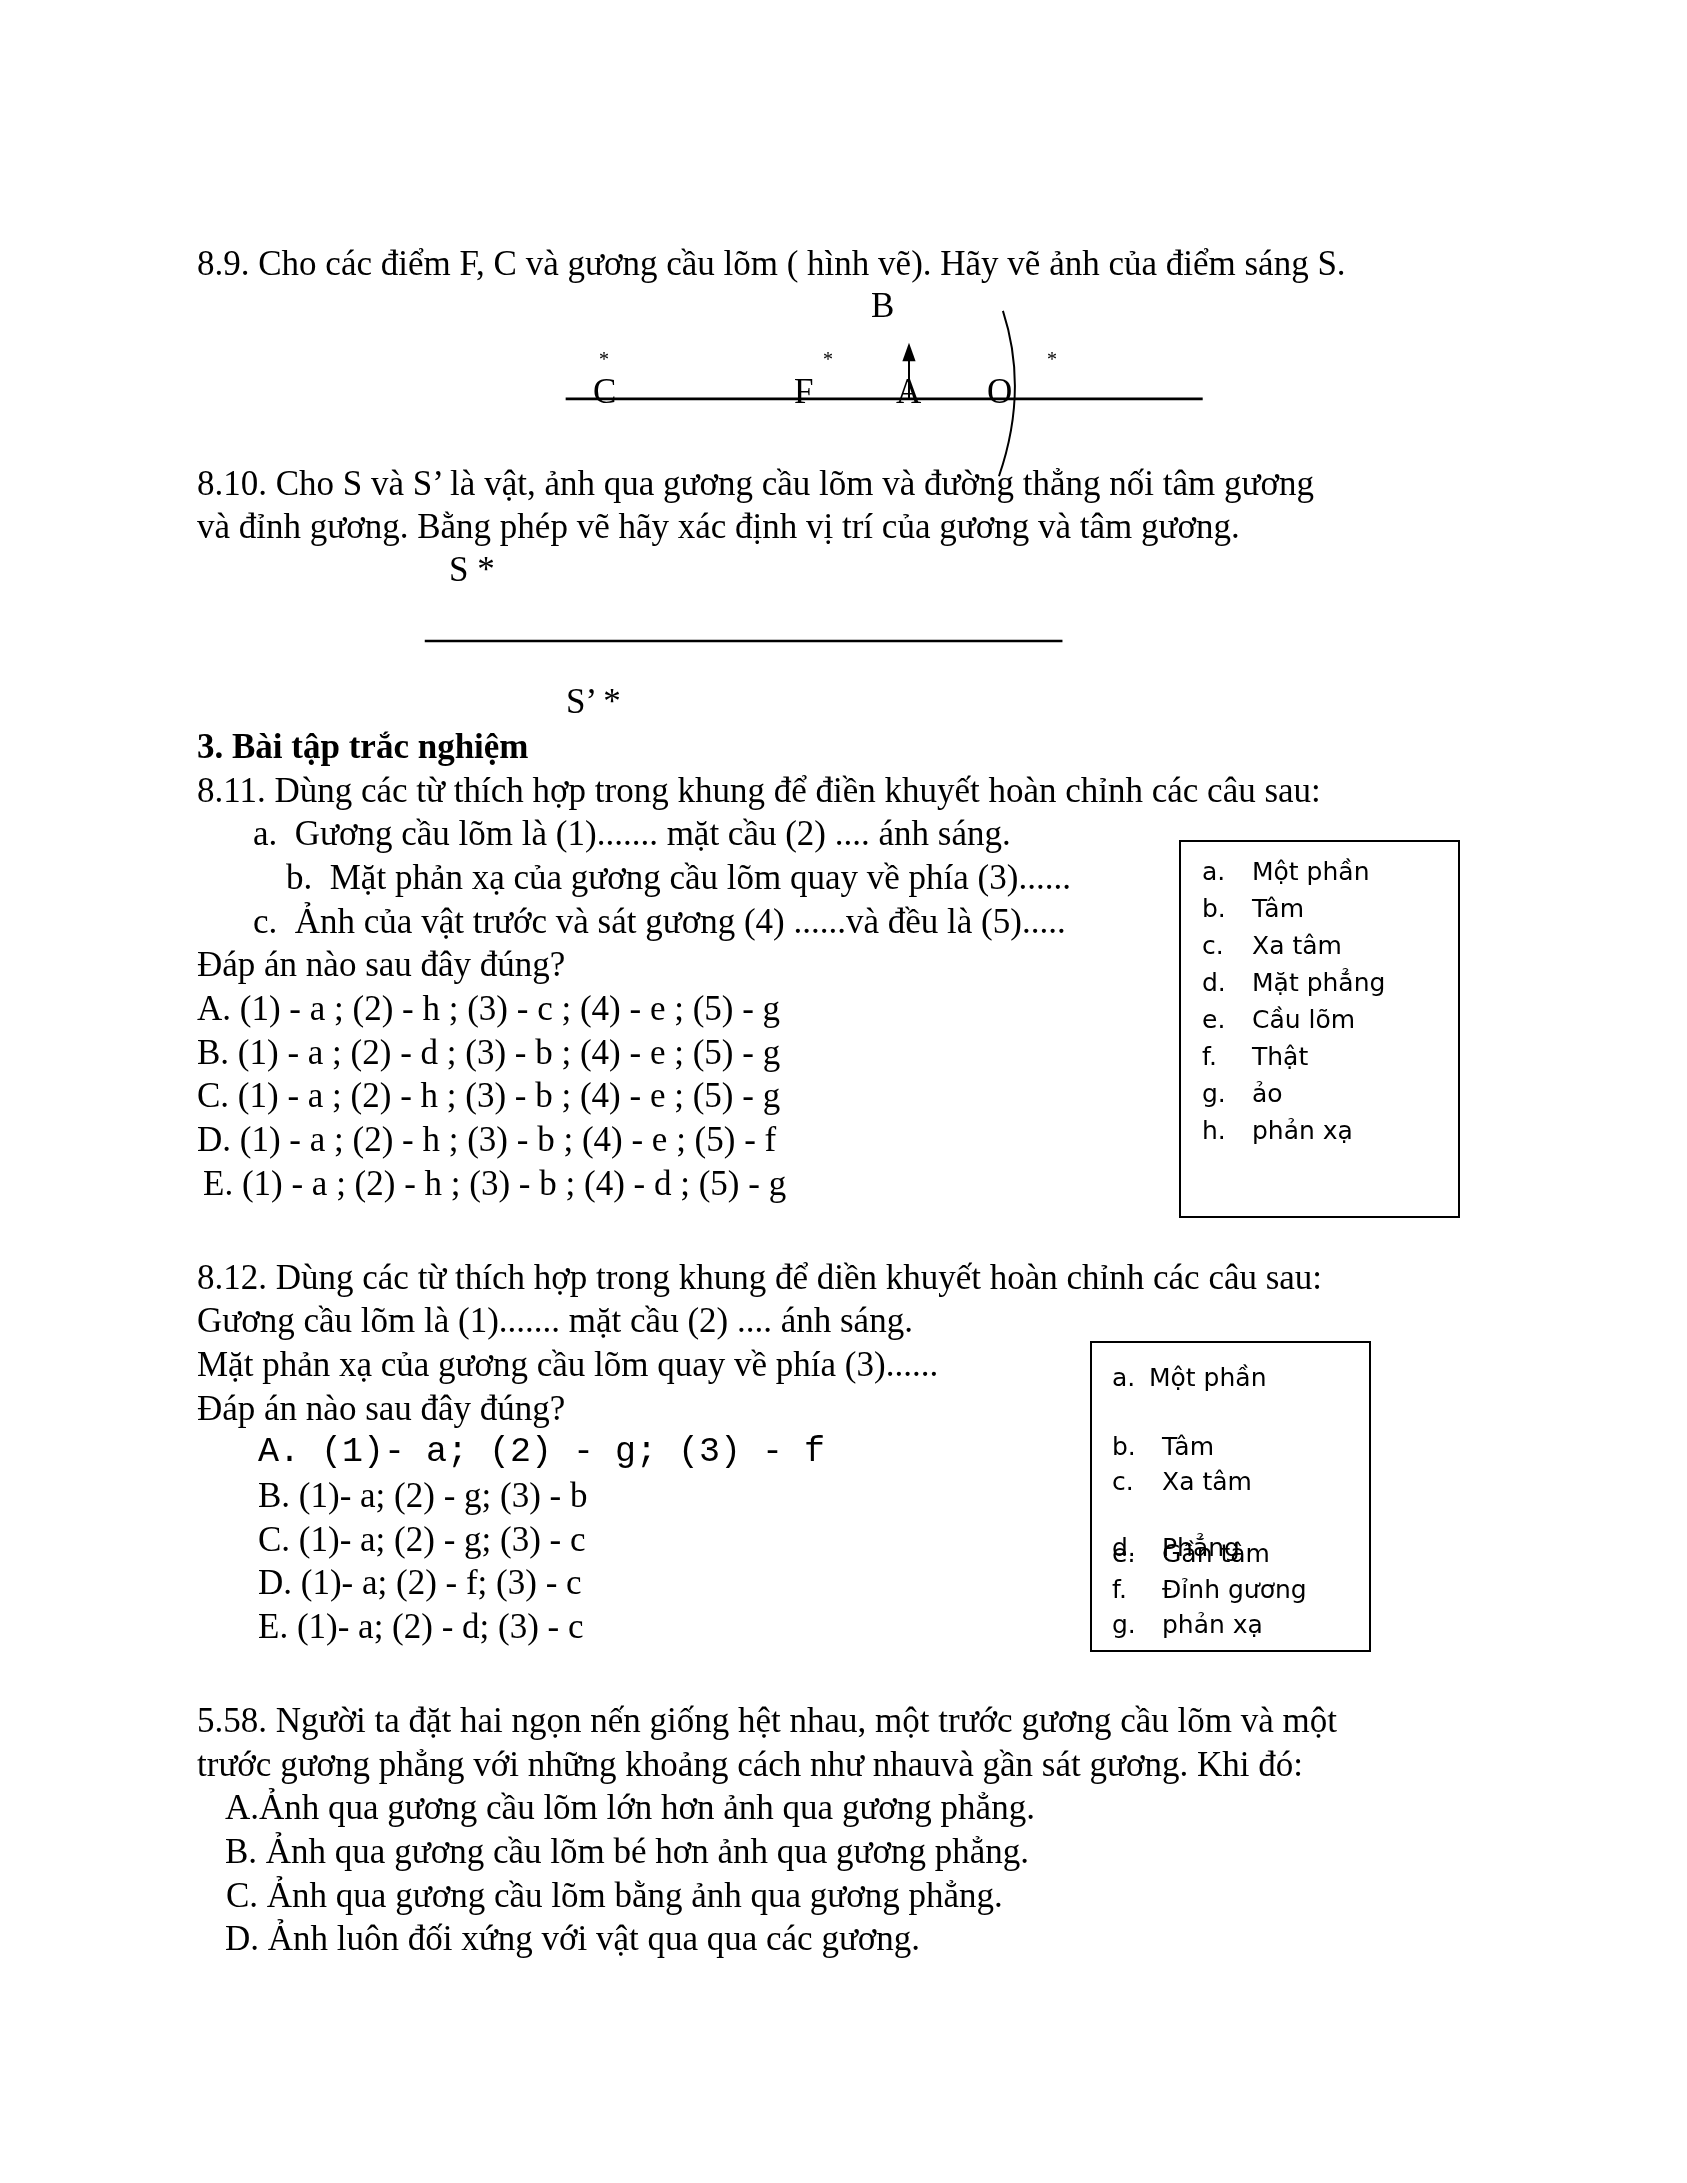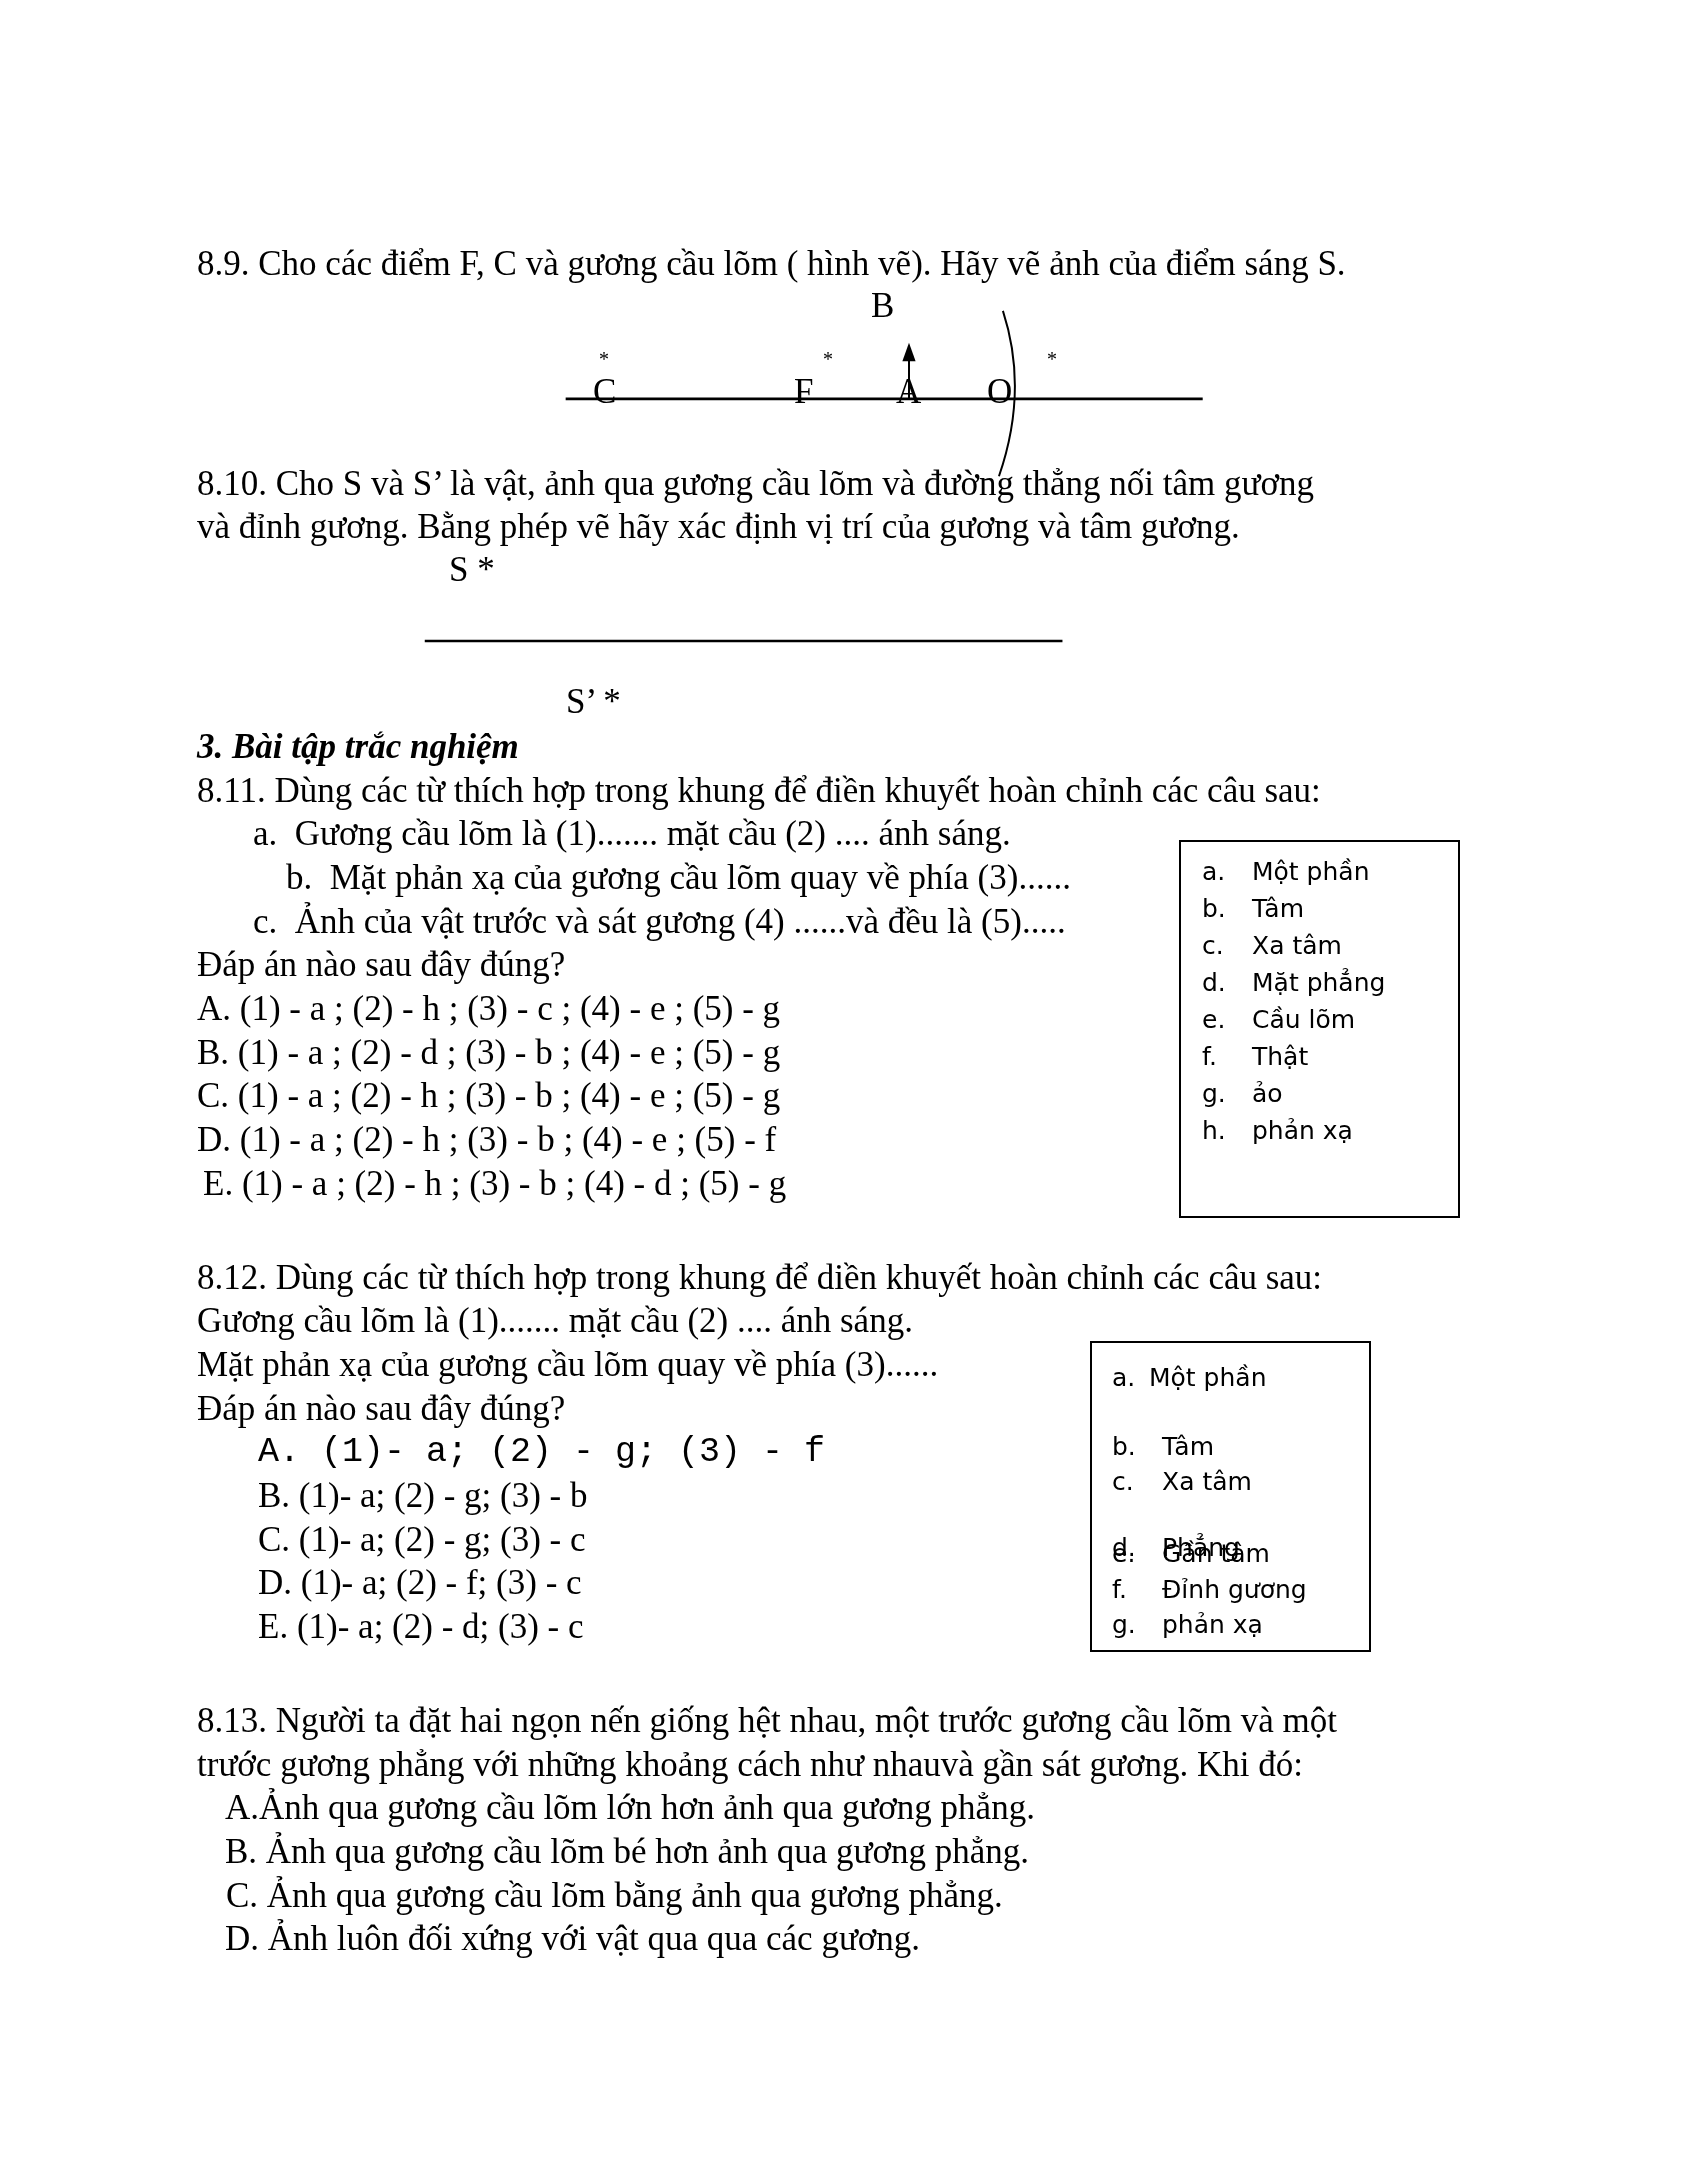--- a/index.html
+++ b/index.html
@@ -1,19 +1,19 @@
 <!DOCTYPE html>
 <html style="font-size:10.6px"><head>
 <meta charset="utf-8">
 <style>
   html, body { margin: 0; padding: 0; background: #ffffff; }
   body { width: 1687px; height: 2183px; position: relative; overflow: hidden;
          font-family: "Liberation Serif", "DejaVu Serif", serif; color: #000; }
   .t { position: absolute; white-space: nowrap; font-size: 35px; line-height: 44px; }
-  .heading { font-weight: bold; font-style: italic; }
+  .heading { font-weight: bold; }
   .box { position: absolute; border: 2.6px solid #000; box-sizing: border-box; }
   .kw { position: absolute; font-family: "DejaVu Sans", "Liberation Sans", sans-serif;
         font-size: 25px; line-height: 37px; white-space: nowrap; }
   .kw .lbl { display: inline-block; width: 50px; }
   svg { position: absolute; left: 0; top: 0; }
   .star { position: absolute; font-size: 20px; line-height: 20px; }
 </style>
 </head>
 <body>
 
@@ -87,19 +87,19 @@
 <div class="box" style="left:1090px; top:1341px; width:281px; height:311px;">
   <div class="kw" style="left:20px; top:16px;"><span class="lbl" style="width:37px;">a.</span><span>Một phần</span></div>
   <div class="kw" style="left:20px; top:85px;"><span class="lbl">b.</span><span>Tâm</span></div>
   <div class="kw" style="left:20px; top:120px;"><span class="lbl">c.</span><span>Xa tâm</span></div>
   <div class="kw" style="left:20px; top:156px;margin-top:30px;"><span class="lbl">d.</span><span>Phẳng</span></div>
   <div class="kw" style="left:20px; top:192px;"><span class="lbl">e.</span><span>Gần tâm</span></div>
   <div class="kw" style="left:20px; top:228px;"><span class="lbl">f.</span><span>Đỉnh gương</span></div>
   <div class="kw" style="left:20px; top:263px;"><span class="lbl">g.</span><span>phản xạ</span></div>
 </div>
 
-<div class="t" style="left:197px; top:1699px;">8.13. Người ta đặt hai ngọn nến giống hệt nhau, một trước gương cầu lõm và một</div>
+<div class="t" style="left:197px; top:1699px;">5.58. Người ta đặt hai ngọn nến giống hệt nhau, một trước gương cầu lõm và một</div>
 <div class="t" style="left:197px; top:1743px;">trước gương phẳng với những khoảng cách như nhauvà gần sát gương. Khi đó:</div>
 <div class="t" style="left:225px; top:1786px;">A.Ảnh qua gương cầu lõm lớn hơn ảnh qua gương phẳng.</div>
 <div class="t" style="left:225px; top:1830px;">B. Ảnh qua gương cầu lõm bé hơn ảnh qua gương phẳng.</div>
 <div class="t" style="left:226px; top:1874px;">C. Ảnh qua gương cầu lõm bằng ảnh qua gương phẳng.</div>
 <div class="t" style="left:225px; top:1917px;">D. Ảnh luôn đối xứng với vật qua qua các gương.</div>
 
 
 </body></html>

